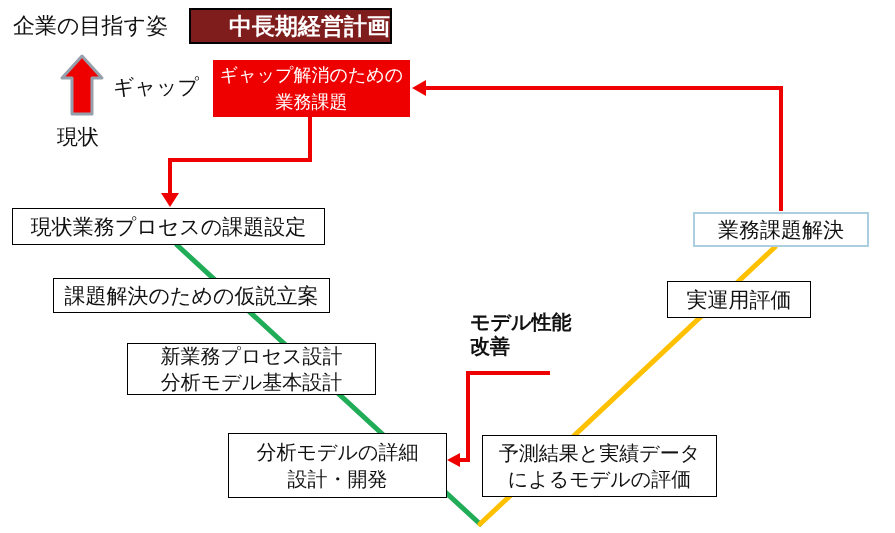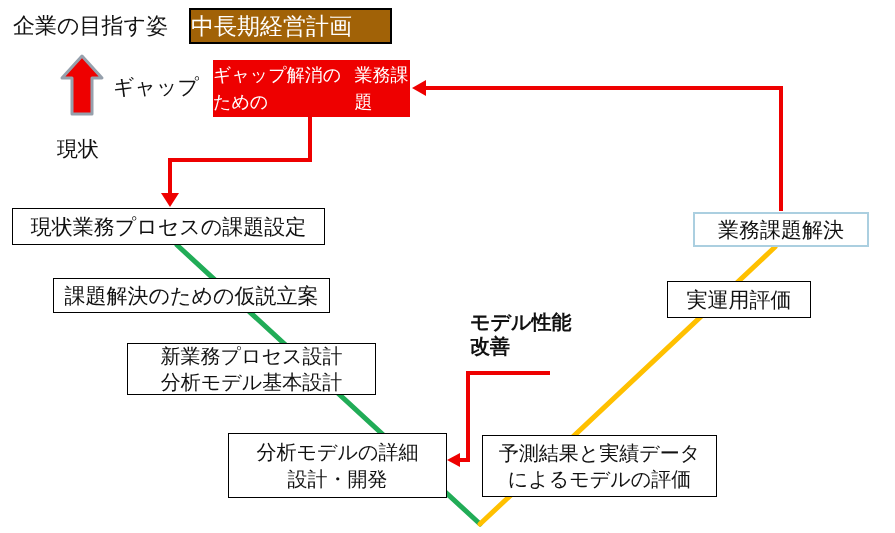--- a/index.html
+++ b/index.html
@@ -38,36 +38,36 @@
     align-items: center;
     justify-content: center;
     text-align: center;
     line-height: 1.32;
     color: #111;
   }
   .pbox .line { display: block; white-space: nowrap; }
   .plan-box {
     position: absolute;
     z-index: 3;
-    background: #a16207;
+    background: #7f1d1d;
     border: 2px solid #000;
     color: #fff;
-    font-weight: normal;
+    font-weight: bold;
     display: flex;
     align-items: center;
-    justify-content: flex-start;
+    justify-content: flex-end;
     white-space: nowrap;
   }
   .gap-task-box {
     position: absolute;
     z-index: 3;
     background: #EE0000;
     color: #fff;
     display: flex;
-    flex-direction: row;
+    flex-direction: column;
     align-items: center;
     justify-content: center;
     line-height: 1.45;
   }
   .blue-border { border: 2px solid #ABCFE0; }
   .bold { font-weight: bold; }
 </style>
 </head>
 <body>
 
@@ -92,21 +92,21 @@
   </svg>
 
   <div class="label" style="left:13px; top:11px; font-size:22px;">企業の目指す姿</div>
 
   <div class="plan-box" style="left:189px; top:8px; width:203px; height:36px; font-size:23px;">
     <span>中長期経営計画</span>
   </div>
 
   <div class="label" style="left:113px; top:73px; font-size:21px;">ギャップ</div>
 
-  <div class="label" style="left:57px; top:123px; font-size:21px;margin-top:12px;">現状</div>
+  <div class="label" style="left:57px; top:123px; font-size:21px;">現状</div>
 
   <div class="gap-task-box" style="left:213px; top:60px; width:197px; height:57px; font-size:18px;">
     <span class="line">ギャップ解消のための</span>
     <span class="line">業務課題</span>
   </div>
 
 
   <div class="label bold" style="left:470px; top:310px; font-size:20px; line-height:24px; white-space:nowrap;">
     <span style="display:block;">モデル性能</span>
     <span style="display:block;">改善</span>

